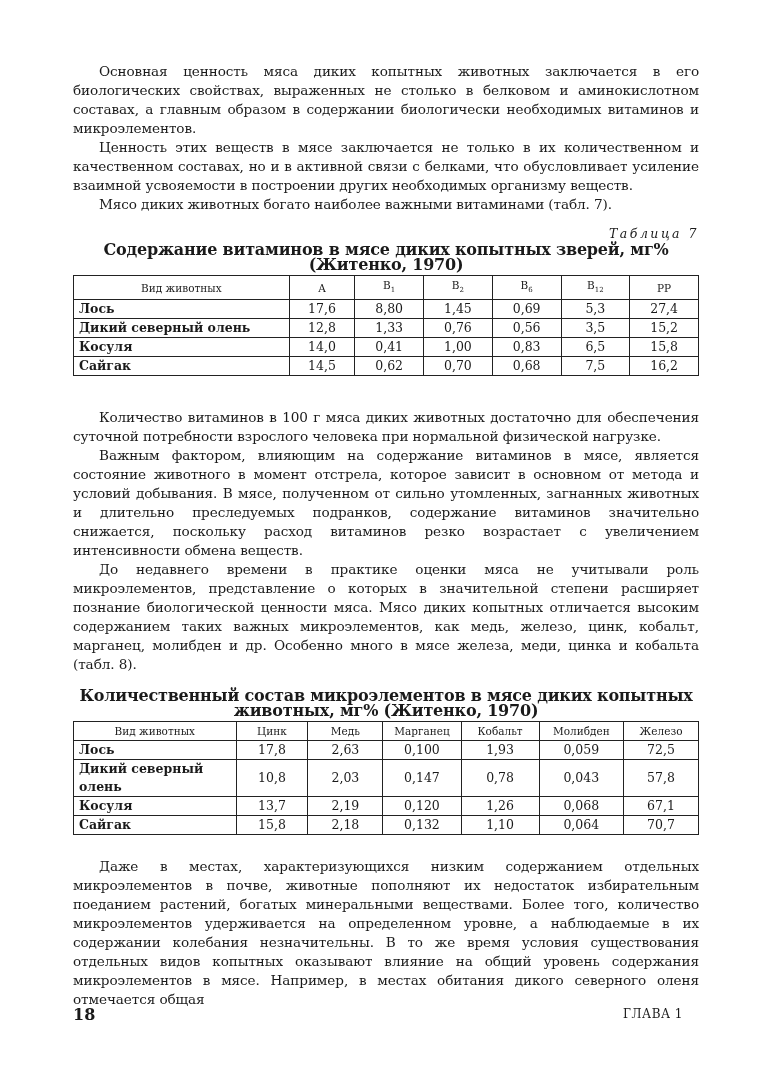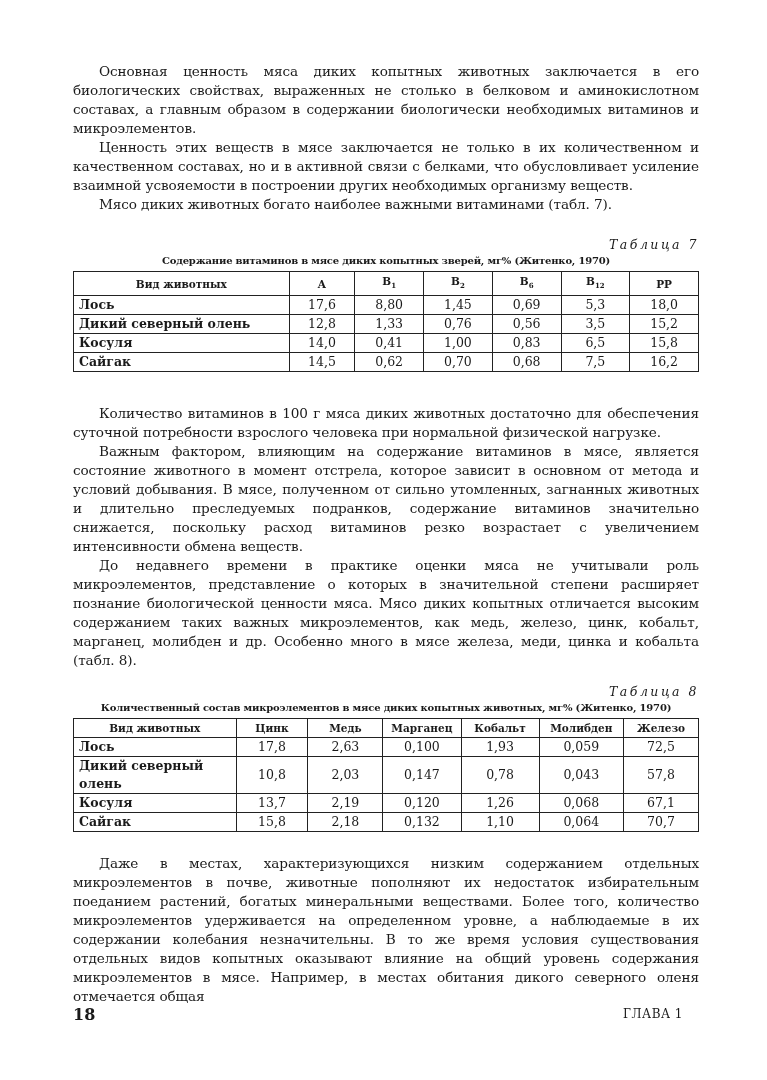--- a/index.html
+++ b/index.html
@@ -3,37 +3,37 @@
 <meta charset="utf-8">
 <style>
   html, body { margin: 0; padding: 0; background: #ffffff; }
   body { width: 767px; height: 1080px; position: relative; overflow: hidden;
          font-family: "DejaVu Serif", "Liberation Serif", serif; color: #1a1a1a; }
   .page { position: absolute; left: 73px; top: 62px; width: 626px; }
   p.para { margin: 0; font-size: 13.6px; line-height: 19px; text-align: justify;
            text-indent: 26px; letter-spacing: -0.1px; }
   .tbl-label { text-align: right; font-style: italic; font-size: 12.5px;
                letter-spacing: 2.5px; margin: 0; line-height: 16px; }
-  .tbl-caption { text-align: center; font-weight: bold; font-size: 10px;
+  .tbl-caption { text-align: center; font-weight: bold; font-size: 16px;
                  margin: 0 0 3px 0; line-height: 15px; letter-spacing: -0.2px; }
   table.data { border-collapse: collapse; width: 100%; font-size: 12.5px; }
   table.data th, table.data td { border: 1px solid #222; padding: 0 6px; height: 18px; line-height: 18px; }
-  table.data th { font-weight: bold; font-size: 10.5px; text-align: center; }
+  table.data th { font-weight: normal; font-size: 10.5px; text-align: center; }
   table.data td.name { text-align: left; padding-left: 5px; font-weight: bold; }
   table.data td.num { text-align: center; }
   table.data sub { font-size: 7px; }
   .footer { position: absolute; top: 1005px; left: 73px; width: 626px; }
   .page-num { position: absolute; left: 0; top: 0; font-weight: bold; font-size: 16px; }
   .chapter { position: absolute; right: 16px; top: 2px; font-size: 12px; letter-spacing: 0.5px; }
 </style>
 </head>
 <body>
 
 <div class="page">
-  <div style="margin-bottom:23px">
+  <div style="margin-bottom:12px">
     <p class="para">Основная ценность мяса диких копытных животных заключается в его биологических свойствах, выраженных не столько в белковом и аминокислотном составах, а главным образом в содержании биологически необходимых витаминов и микроэлементов.</p>
     <p class="para">Ценность этих веществ в мясе заключается не только в их количественном и качественном составах, но и в активной связи с белками, что обусловливает усиление взаимной усвояемости в построении других необходимых организму веществ.</p>
     <p class="para">Мясо диких животных богато наиболее важными витаминами (табл. 7).</p>
   </div>
 
   <div style="margin-top:10px">
     <p class="tbl-label">Таблица 7</p>
     <p class="tbl-caption">Содержание витаминов в мясе диких копытных зверей, мг% (Житенко, 1970)</p>
     <table class="data">
       <colgroup>
@@ -57,21 +57,21 @@
         </tr>
       </thead>
       <tbody id="t7body">
           <tr>
             <td class="name">Лось</td>
             <td class="num">17,6</td>
             <td class="num">8,80</td>
             <td class="num">1,45</td>
             <td class="num">0,69</td>
             <td class="num">5,3</td>
-            <td class="num">18,0</td>
+            <td class="num">27,4</td>
           </tr>
           <tr>
             <td class="name">Дикий северный олень</td>
             <td class="num">12,8</td>
             <td class="num">1,33</td>
             <td class="num">0,76</td>
             <td class="num">0,56</td>
             <td class="num">3,5</td>
             <td class="num">15,2</td>
           </tr>
@@ -97,21 +97,20 @@
     </table>
   </div>
 
   <div style="margin-top:32px">
     <p class="para">Количество витаминов в 100 г мяса диких животных достаточно для обеспечения суточной потребности взрослого человека при нормальной физической нагрузке.</p>
     <p class="para">Важным фактором, влияющим на содержание витаминов в мясе, является состояние животного в момент отстрела, которое зависит в основном от метода и условий добывания. В мясе, полученном от сильно утомленных, загнанных животных и длительно преследуемых подранков, содержание витаминов значительно снижается, поскольку расход витаминов резко возрастает с увеличением интенсивности обмена веществ.</p>
     <p class="para">До недавнего времени в практике оценки мяса не учитывали роль микроэлементов, представление о которых в значительной степени расширяет познание биологической ценности мяса. Мясо диких копытных отличается высоким содержанием таких важных микроэлементов, как медь, железо, цинк, кобальт, марганец, молибден и др. Особенно много в мясе железа, меди, цинка и кобальта (табл. 8).</p>
   </div>
 
   <div style="margin-top:14px">
-    <p class="tbl-label">Таблица 8</p>
     <p class="tbl-caption">Количественный состав микроэлементов в мясе диких копытных животных, мг% (Житенко, 1970)</p>
     <table class="data">
       <colgroup>
         <col style="width:26%">
           <col style="width:11.5%">
           <col style="width:12%">
           <col style="width:12.5%">
           <col style="width:12.5%">
           <col style="width:13.5%">
           <col style="width:12%">

